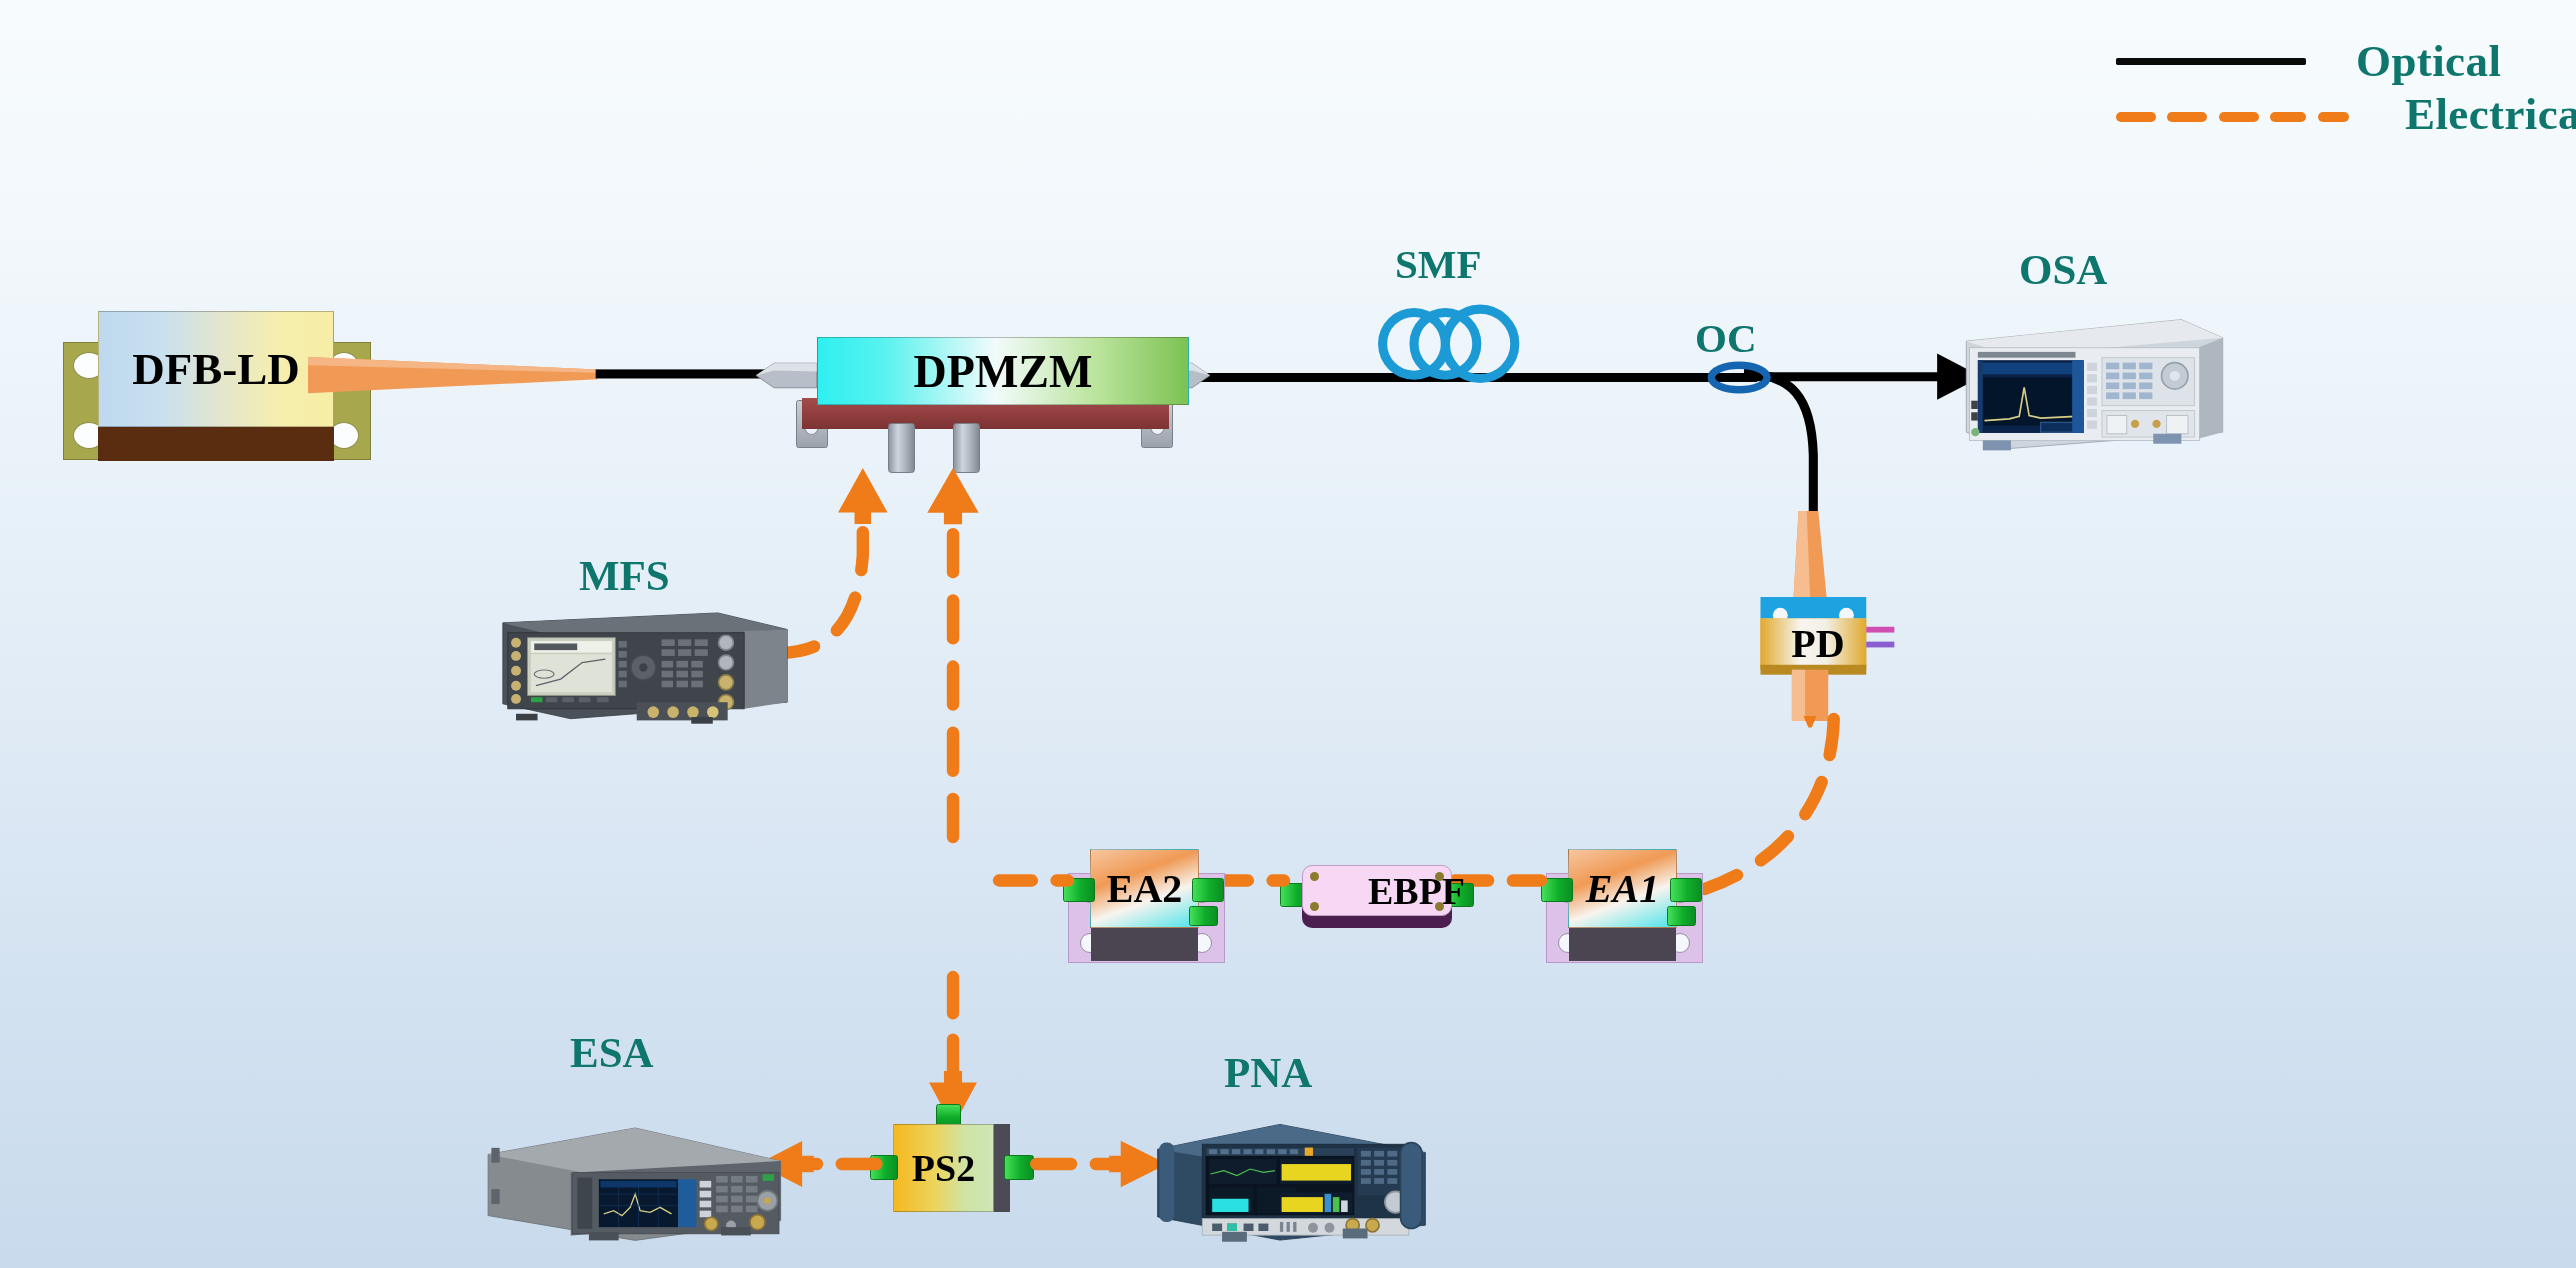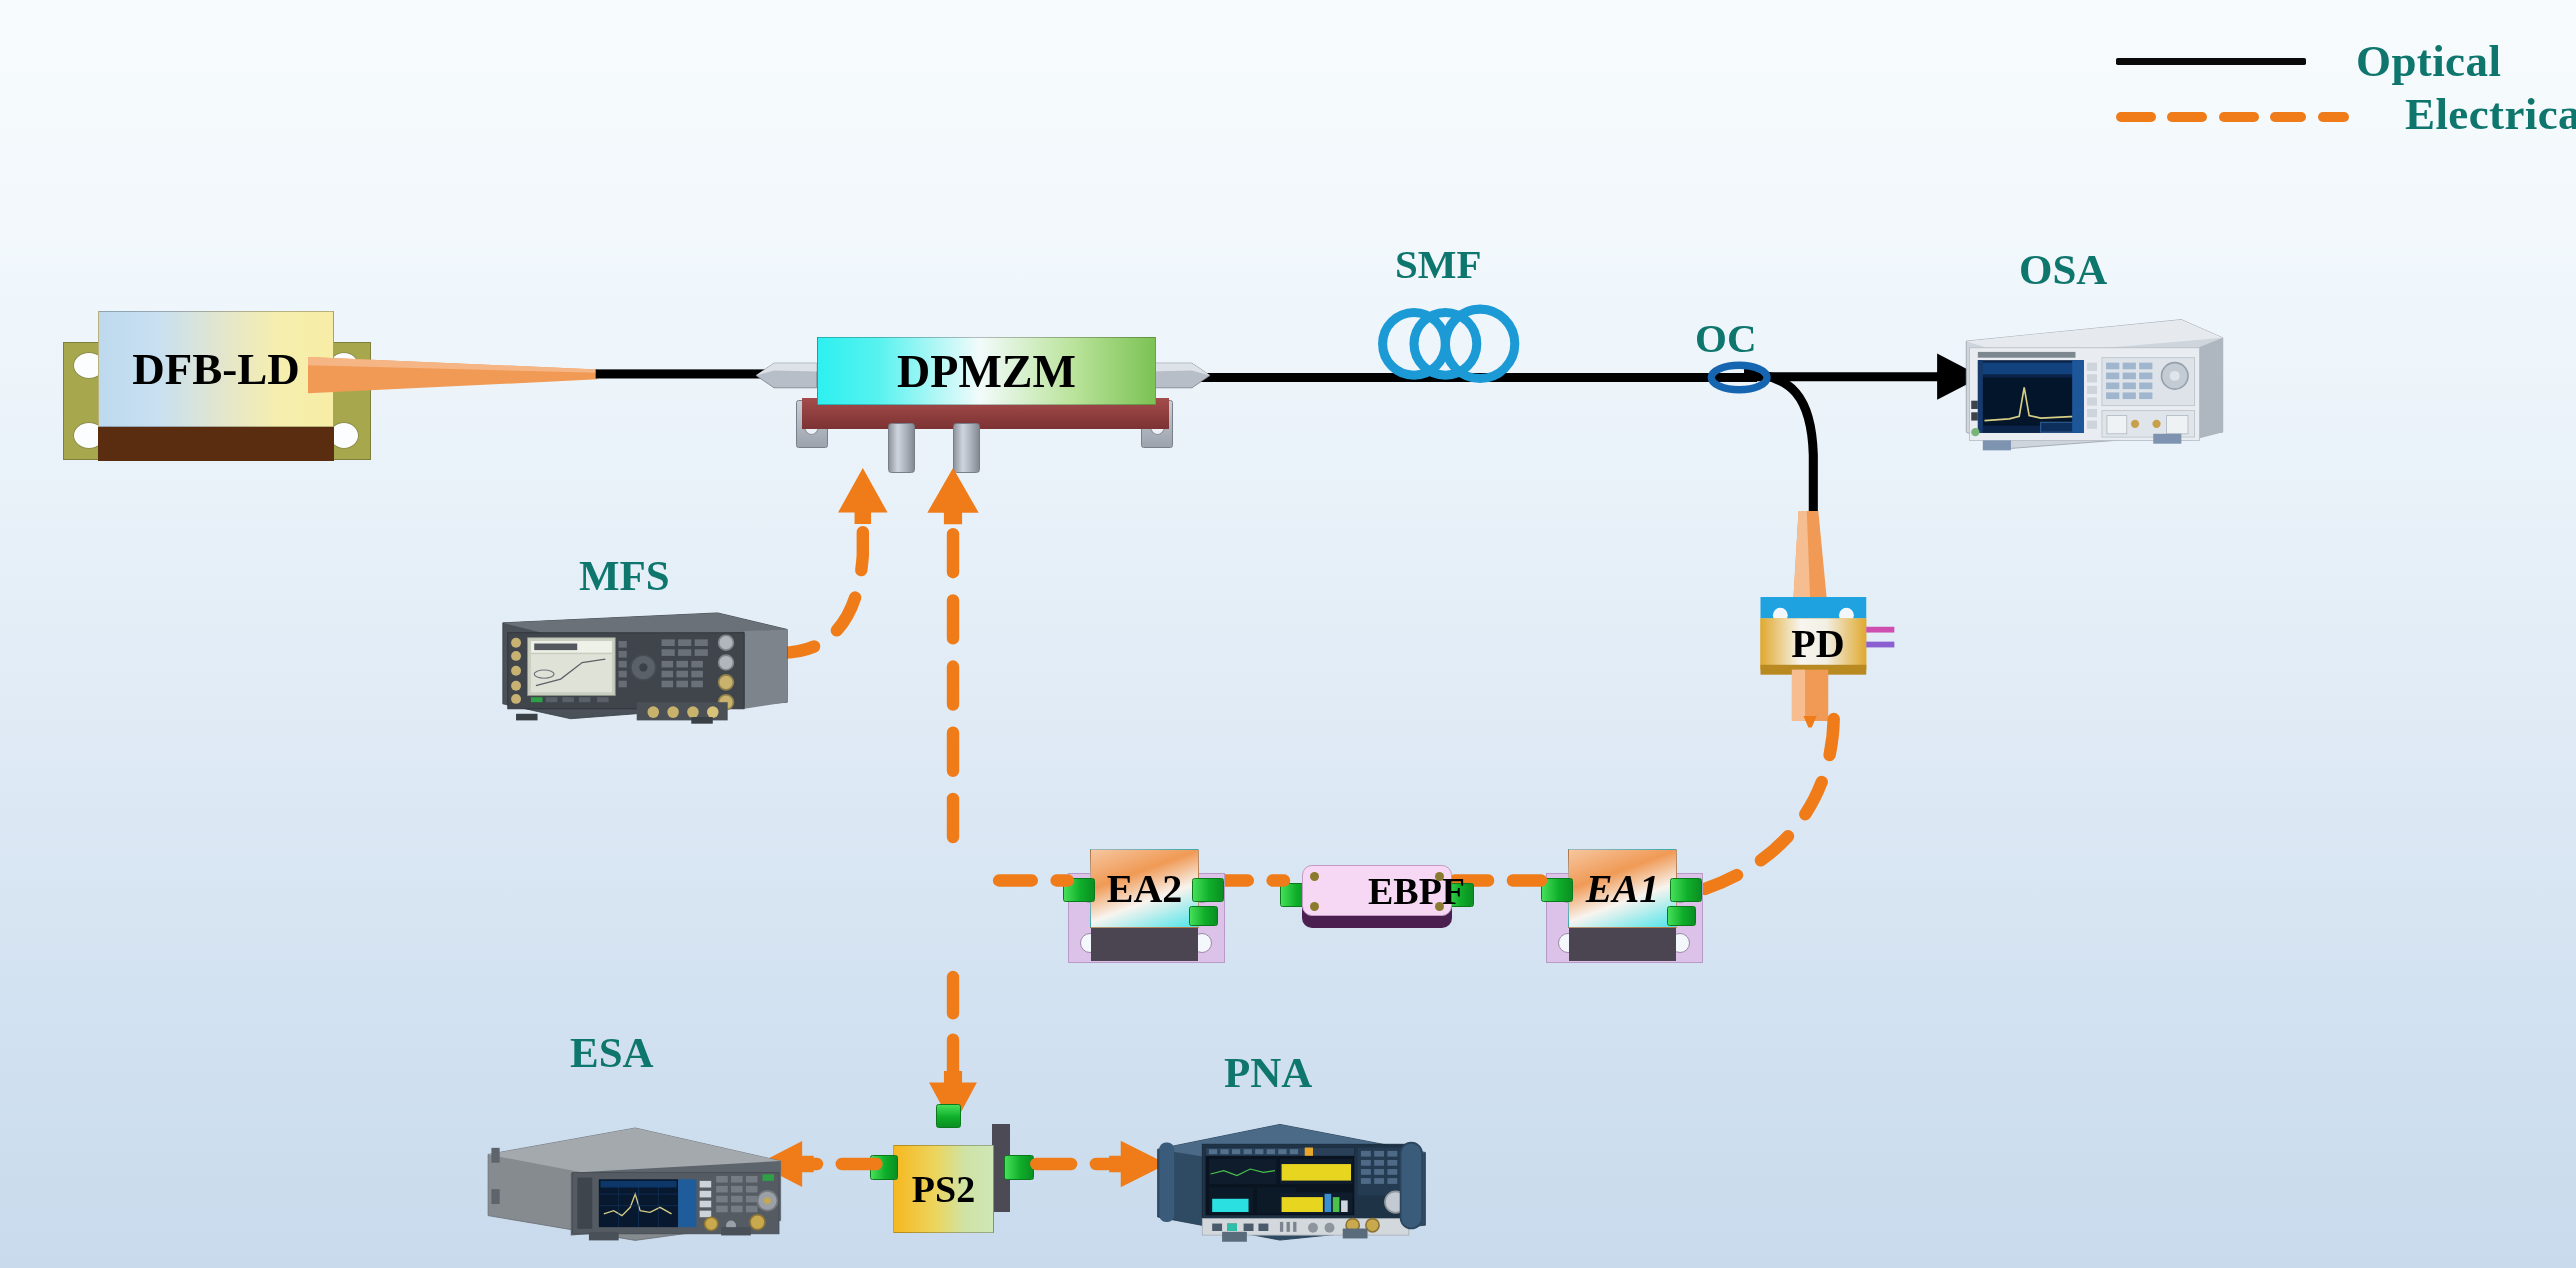--- a/index.html
+++ b/index.html
@@ -134,21 +134,21 @@
       <polygon points="78,21 56,6 4,6 4,16 56,15" fill="#dde2e8"></polygon>
     </svg>
 
     <div class="mz-ear" style="left:35px;top:78px;width:30px;height:46px;"></div>
     <div class="mz-ear-hole" style="left:43px;top:96px;width:13.2px;height:15px;"></div>
     <div class="mz-ear" style="left:380px;top:78px;width:30px;height:46px;"></div>
     <div class="mz-ear-hole" style="left:389px;top:96px;width:13.2px;height:15px;"></div>
 
     <div class="mz-base" style="left:41px;top:76px;width:367px;height:31px;"></div>
 
-    <div class="body-box" style="left:56px;top:15px;width:339px;height:68px;background:linear-gradient(90deg,#2ef0f0 0%,#58f2ef 18%,#f2fbfb 48%,#b9e39a 76%,#7cc254 100%);">
+    <div class="body-box" style="left:56px;top:15px;width:372px;height:68px;background:linear-gradient(90deg,#2ef0f0 0%,#58f2ef 18%,#f2fbfb 48%,#b9e39a 76%,#7cc254 100%);">
       <div class="txt-center" style="font-size:46px;">DPMZM</div>
     </div>
 
     <div class="rf-conn" style="left:127px;top:101px;width:25px;height:48px;"></div>
     <div class="rf-conn" style="left:192px;top:101px;width:25px;height:48px;"></div>
   </div>
 
   <div class="device" style="left:1376px;top:304px;width:190px;height:83px;">
     <svg width="190" height="83" viewBox="0 0 230 100">
       <circle cx="46" cy="48" r="38" fill="none" stroke="#1c9ad6" stroke-width="11"></circle>
@@ -326,21 +326,21 @@
   </svg>
 
   <svg class="abs" style="left:924px;top:977px;" width="58" height="155" viewBox="0 0 70 188">
     <line x1="35" y1="0" x2="35" y2="128" stroke="#ef7c19" stroke-width="15" stroke-dasharray="44 32" stroke-linecap="round"></line>
     <polygon points="35,182 6,128 24,128 24,114 46,114 46,128 64,128" fill="#ef7c19"></polygon>
   </svg>
 
   <div class="device" style="left:878px;top:1104px;width:157px;height:121px;">
     <div class="sma" style="left:58px;top:0px;width:23px;height:21.5px;"></div>
     <div style="position:absolute;left:114px;top:20px;width:18px;height:88px;background:#4b4a55;"></div>
-    <div class="body-box" style="left:15px;top:20px;width:101px;height:88px;background:linear-gradient(90deg,#f6b820 0%,#ecd55e 42%,#cfe3a6 72%,#cfe6b6 100%);margin-top:21px;">
+    <div class="body-box" style="left:15px;top:20px;width:101px;height:88px;background:linear-gradient(90deg,#f6b820 0%,#ecd55e 42%,#cfe3a6 72%,#cfe6b6 100%);">
       <div class="txt-center" style="font-size:38px;">PS2</div>
     </div>
     <div class="sma sma-h" style="left:-8.3px;top:51px;width:26.5px;height:23px;"></div>
     <div class="sma sma-h" style="left:126px;top:51px;width:28px;height:23px;"></div>
   </div>
 
   <svg class="abs" style="left:751px;top:1139px;" width="132" height="50" viewBox="0 0 160 60">
     <line x1="152" y1="30" x2="62" y2="30" stroke="#ef7c19" stroke-width="15" stroke-dasharray="42 30" stroke-linecap="round"></line>
     <polygon points="8,30 62,2 62,20 76,20 76,40 62,40 62,58" fill="#ef7c19"></polygon>
   </svg>

